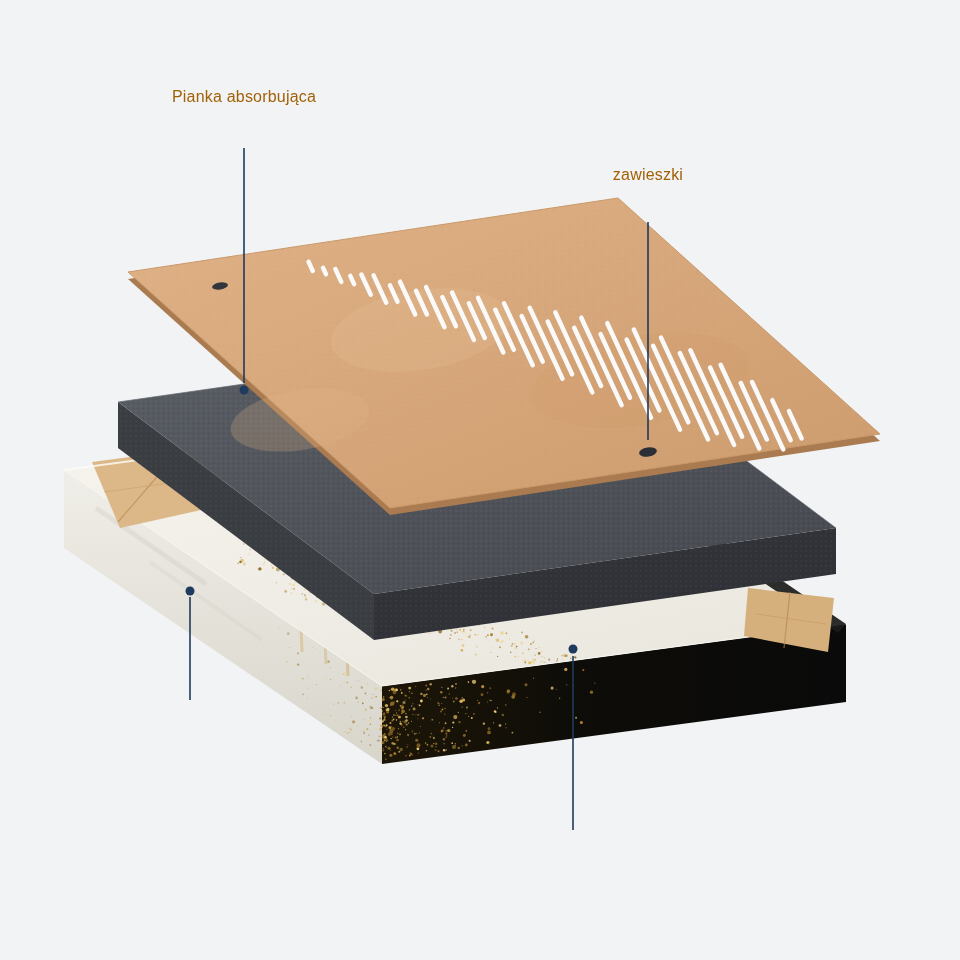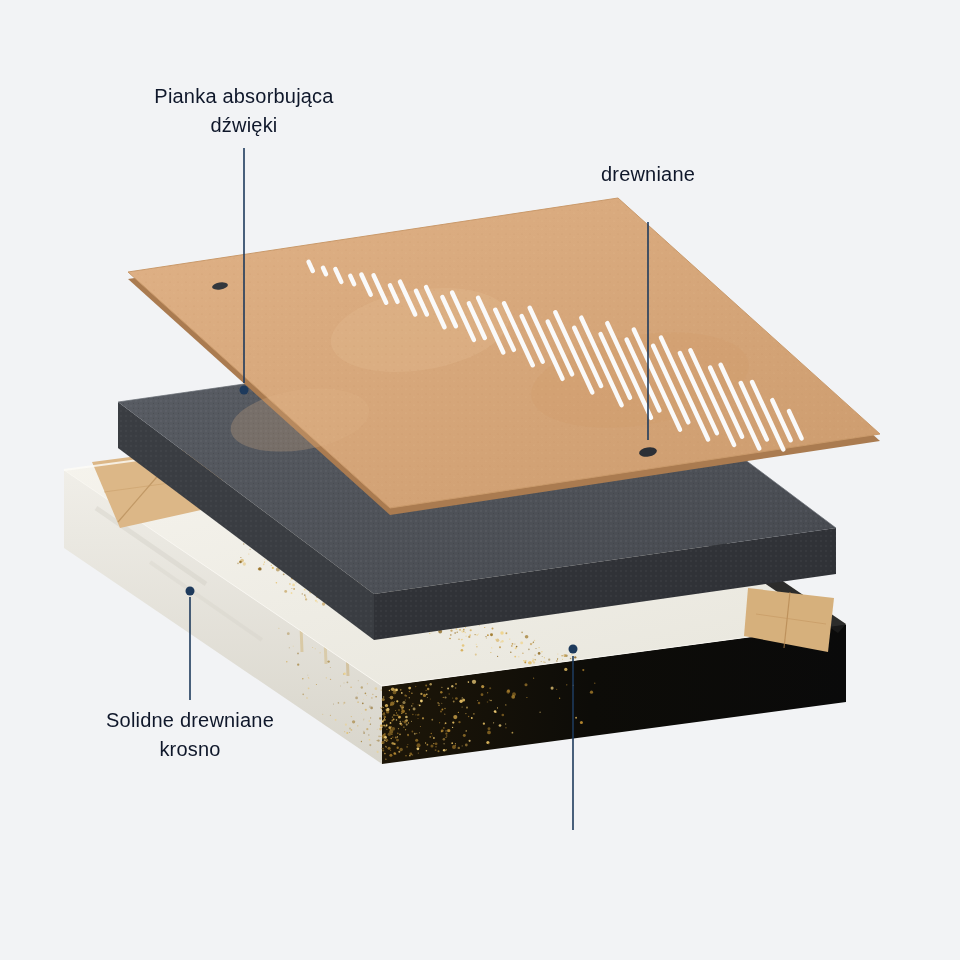--- a/index.html
+++ b/index.html
@@ -2,22 +2,22 @@
 <html><head>
 <meta charset="utf-8">
 <style>
   html,body{margin:0;padding:0;background:#f2f3f5;}
   .stage{
     position:relative;width:960px;height:960px;background:#f2f3f5;
     overflow:hidden;font-family:"Liberation Sans",sans-serif;
   }
   .stage svg{position:absolute;left:0;top:0;}
   .label{
-    position:absolute;text-align:center;color:#0f172a;
-    font-size:20px;line-height:29px;letter-spacing:.2px;
+    position:absolute;text-align:center;color:#a16207;
+    font-size:16px;line-height:29px;letter-spacing:.2px;
   }
 </style>
 </head>
 <body>
 
 <div class="stage">
 
   <svg width="960" height="960" viewBox="0 0 960 960">
     <defs>
       <linearGradient id="boardGrad" x1="0" y1="0" x2="1" y2="1">
@@ -835,22 +835,17 @@
     </g>
     <g fill="#1e3a5c">
       <circle cx="244" cy="390" r="4.5"></circle>
       <circle cx="190" cy="591" r="4.5"></circle>
       <circle cx="573" cy="649" r="4.5"></circle>
     </g>
   </svg>
 
   <div class="label" style="left:84px;top:82px;width:320px">
     <div>Pianka absorbująca</div>
-    <div>dźwięki</div>
   </div>
   <div class="label" style="left:488px;top:160px;width:320px">
-    <div>drewniane</div>
-  </div>
-  <div class="label" style="left:30px;top:706px;width:320px">
-    <div>Solidne drewniane</div>
-    <div>krosno</div>
+    <div>zawieszki</div>
   </div>
 </div>
 
 </body></html>

